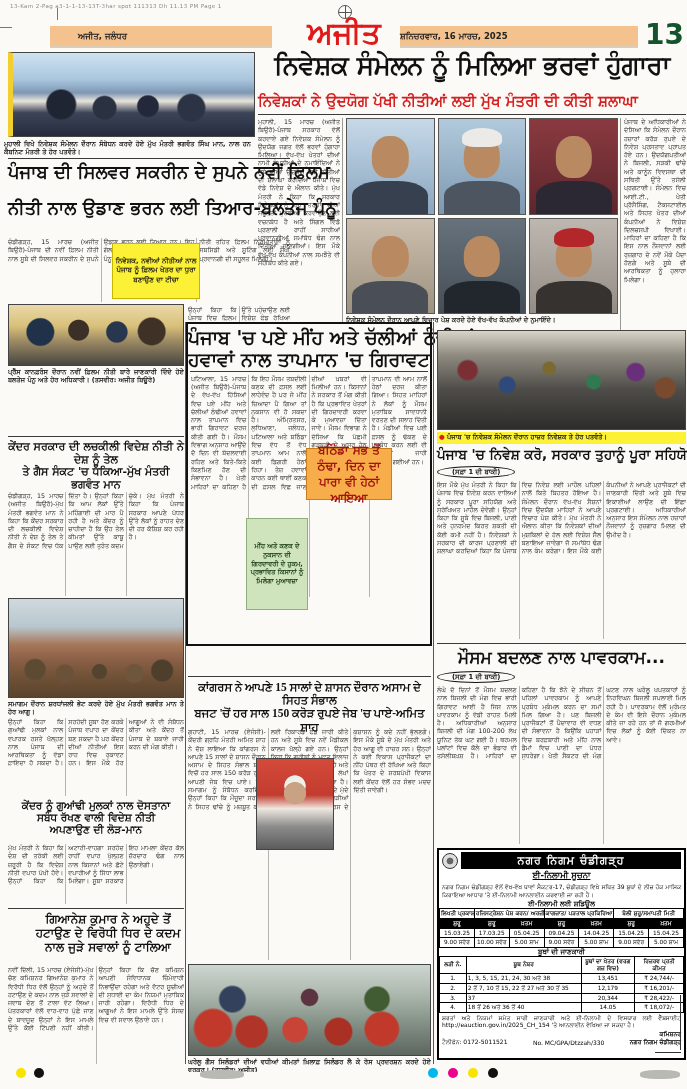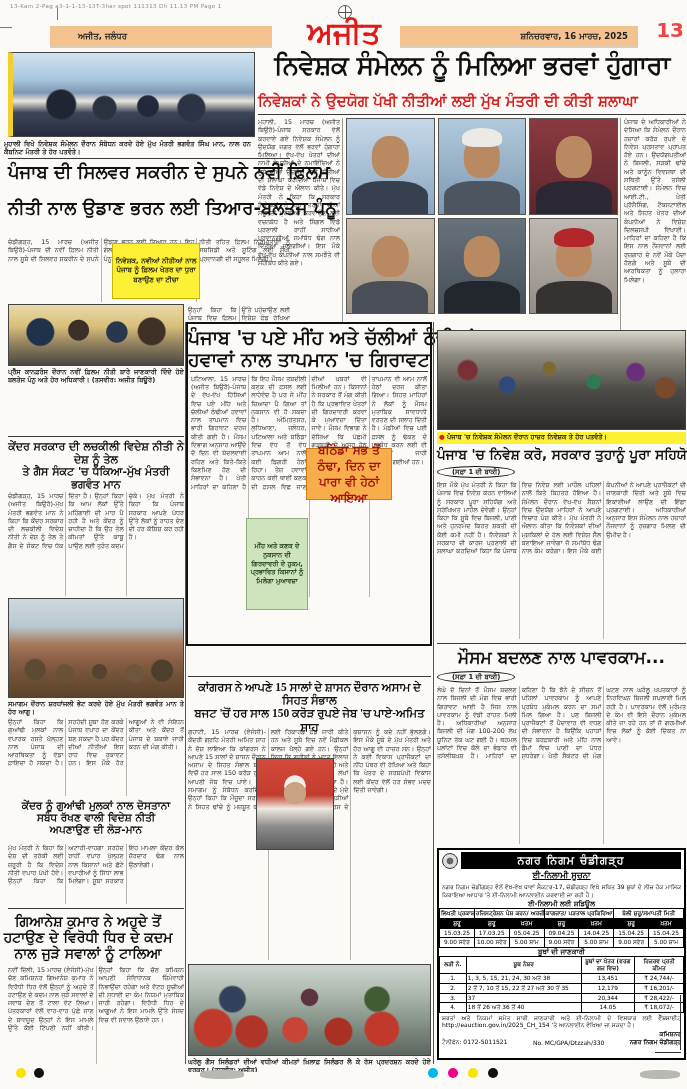--- a/index.html
+++ b/index.html
@@ -7,21 +7,21 @@
   body { font-family:"DejaVu Sans", sans-serif; }
   .sheet { position:relative; width:687px; height:1089px; background:#fbfaf6; overflow:hidden; margin:0 auto; }
   .abs { position:absolute; }
   .printline { font-size:5.5px; color:#8a8a8a; letter-spacing:.4px; white-space:nowrap; }
   .regmark { width:14px; height:14px; border:1px solid #555; border-radius:50%;
     background: linear-gradient(#555,#555) 50% 0/1px 100% no-repeat, linear-gradient(#555,#555) 0 50%/100% 1px no-repeat; }
   .tick { background:#777; }
   .bar { background:#f4c28e; display:flex; align-items:center; font-size:8.5px; font-weight:bold; color:#222;
     box-shadow:0 2px 0 rgba(160,120,70,.35); }
   .mast-title { color:#e01a1a; font-weight:800; font-size:30px; text-align:center; line-height:1; }
-  .pageno { font-size:20px; font-weight:800; color:#ef4444; text-align:right; }
+  .pageno { font-size:28px; font-weight:800; color:#14532d; text-align:right; }
   .h-xl { font-size:26px; font-weight:800; color:#101010; text-align:center; line-height:1.05; letter-spacing:-.5px; white-space:nowrap; }
   .h-red { color:#d42020; font-weight:800; text-align:left; }
   .h-md { font-weight:800; color:#101010; text-align:center; line-height:1.15; white-space:nowrap; }
   .bodytxt { font-size:6.3px; line-height:1.32; color:#1c1c1c; text-align:justify; overflow:hidden; }
   .cols2 { column-count:2; column-gap:5px; column-rule:1px solid #b5b5b0; }
   .cols3 { column-count:3; column-gap:5px; column-rule:1px solid #b5b5b0; }
   .cols4 { column-count:4; column-gap:5px; column-rule:1px solid #b5b5b0; }
   .caption { font-size:6.6px; font-weight:bold; color:#151515; line-height:1.25; text-align:justify; overflow:hidden; }
   .rule-h { background:#3a3a3a; height:1px; }
   .rule-v { background:#9a9a94; width:1px; }
@@ -64,21 +64,21 @@
 
   <div class="abs printline" style="left:10px;top:3px;">13-Kam 2-Pag a3-1-1-13-13T-3har spot 111313 Dh 11.13 PM Page 1</div>
   <div class="abs regmark" style="left:338px;top:5px;"></div>
   <div class="abs tick" style="left:0;top:27px;width:12px;height:1px;"></div>
   <div class="abs tick" style="left:57px;top:8px;width:1px;height:12px;"></div>
 
   <div class="abs bar" style="left:50px;top:26px;width:222px;height:20px;padding-left:28px;">
     <span>ਅਜੀਤ, ਜਲੰਧਰ</span>
   </div>
   <div class="abs mast-title" style="left:288px;top:18px;width:112px;">ਅਜੀਤ</div>
-  <div class="abs bar" style="left:400px;top:26px;width:238px;height:20px;justify-content:flex-end;padding-right:10px;">
+  <div class="abs bar" style="left:400px;top:26px;width:238px;height:20px;justify-content:flex-start;padding-right:10px;">
     <span>ਸ਼ਨਿਚਰਵਾਰ, 16 ਮਾਰਚ, 2025</span>
   </div>
   <div class="abs pageno" style="left:640px;top:18px;width:44px;">13</div>
 
   <div class="abs photo" style="left:8px;top:52px;width:247px;height:85px;border-left:5px solid #f2cf2e;
       background:
         radial-gradient(circle at 20% 62%, #1f2533 0 7%, transparent 8%),
         radial-gradient(circle at 38% 66%, #2a3140 0 7%, transparent 8%),
         radial-gradient(circle at 56% 64%, #23293a 0 7%, transparent 8%),
         radial-gradient(circle at 74% 66%, #2c3344 0 7%, transparent 8%),
@@ -96,20 +96,21 @@
     <div class="portrait p2">
         <span class="turban white"></span>
       </div>
     <div class="portrait p3"></div>
     <div class="portrait p4"></div>
     <div class="portrait p5"></div>
     <div class="portrait p6">
         <span class="turban red"></span>
       </div>
   </div>
+  <div class="abs caption" style="left:346px;top:316px;width:272px;height:16px;font-weight:bold;">ਨਿਵੇਸ਼ਕ ਸੰਮੇਲਨ ਦੌਰਾਨ ਆਪਣੇ ਵਿਚਾਰ ਪੇਸ਼ ਕਰਦੇ ਹੋਏ ਵੱਖ-ਵੱਖ ਕੰਪਨੀਆਂ ਦੇ ਨੁਮਾਇੰਦੇ।</div>
   <div class="abs rule-v" style="left:620px;top:118px;height:214px;"></div>
   <div class="abs bodytxt" style="left:624px;top:118px;width:62px;height:212px;">ਪੰਜਾਬ ਦੇ ਅਧਿਕਾਰੀਆਂ ਨੇ ਦੱਸਿਆ ਕਿ ਸੰਮੇਲਨ ਦੌਰਾਨ ਹਜ਼ਾਰਾਂ ਕਰੋੜ ਰੁਪਏ ਦੇ ਨਿਵੇਸ਼ ਪ੍ਰਸਤਾਵ ਪ੍ਰਾਪਤ ਹੋਏ ਹਨ। ਉਦਯੋਗਪਤੀਆਂ ਨੇ ਬਿਜਲੀ, ਸੜਕੀ ਢਾਂਚੇ ਅਤੇ ਕਾਨੂੰਨ ਵਿਵਸਥਾ ਦੀ ਸਥਿਤੀ ਉੱਤੇ ਤਸੱਲੀ ਪ੍ਰਗਟਾਈ। ਸੰਮੇਲਨ ਵਿਚ ਆਈ.ਟੀ., ਖੇਤੀ ਪ੍ਰੋਸੈਸਿੰਗ, ਟੈਕਸਟਾਈਲ ਅਤੇ ਸਿਹਤ ਖੇਤਰ ਦੀਆਂ ਕੰਪਨੀਆਂ ਨੇ ਵਿਸ਼ੇਸ਼ ਦਿਲਚਸਪੀ ਵਿਖਾਈ। ਮਾਹਿਰਾਂ ਦਾ ਕਹਿਣਾ ਹੈ ਕਿ ਇਸ ਨਾਲ ਨੌਜਵਾਨਾਂ ਲਈ ਰੁਜ਼ਗਾਰ ਦੇ ਨਵੇਂ ਮੌਕੇ ਪੈਦਾ ਹੋਣਗੇ ਅਤੇ ਸੂਬੇ ਦੀ ਆਰਥਿਕਤਾ ਨੂੰ ਹੁਲਾਰਾ ਮਿਲੇਗਾ।</div>
 
   <div class="abs rule-h" style="left:8px;top:158px;width:282px;"></div>
   <div class="abs h-md" style="left:8px;top:162px;width:282px;font-size:18px;">ਪੰਜਾਬ ਦੀ ਸਿਲਵਰ ਸਕਰੀਨ ਦੇ ਸੁਪਨੇ ਨਵੀਂ ਫ਼ਿਲਮ</div>
   <div class="abs h-md" style="left:8px;top:198px;width:282px;font-size:18px;">ਨੀਤੀ ਨਾਲ ਉਡਾਣ ਭਰਨ ਲਈ ਤਿਆਰ-ਬਲਤੇਜ ਪੰਨੂ</div>
   <div class="abs bodytxt cols3" style="left:8px;top:238px;width:282px;height:64px;">ਚੰਡੀਗੜ੍ਹ, 15 ਮਾਰਚ (ਅਜੀਤ ਬਿਊਰੋ)-ਪੰਜਾਬ ਦੀ ਨਵੀਂ ਫ਼ਿਲਮ ਨੀਤੀ ਨਾਲ ਸੂਬੇ ਦੀ ਸਿਲਵਰ ਸਕਰੀਨ ਦੇ ਸੁਪਨੇ ਉਡਾਣ ਭਰਨ ਲਈ ਤਿਆਰ ਹਨ। ਇਹ ਗੱਲ ਪ੍ਰੈੱਸ ਕਾਨਫ਼ਰੰਸ ਦੌਰਾਨ ਬਲਤੇਜ ਪੰਨੂ ਨੇ ਕਹੀ। ਉਨ੍ਹਾਂ ਦੱਸਿਆ ਕਿ ਨਵੀਂ ਨੀਤੀ ਤਹਿਤ ਫ਼ਿਲਮ ਨਿਰਮਾਤਾਵਾਂ ਨੂੰ ਸਬਸਿਡੀ ਅਤੇ ਸ਼ੂਟਿੰਗ ਲਈ ਸੌਖੀ ਪ੍ਰਵਾਨਗੀ ਦੀ ਸਹੂਲਤ ਮਿਲੇਗੀ।</div>
   <div class="abs hlbox" style="left:112px;top:243px;width:88px;height:56px;font-size:7px;">ਨਿਵੇਸ਼ਕ, ਨਵੀਆਂ ਨੀਤੀਆਂ ਨਾਲ ਪੰਜਾਬ ਨੂੰ ਫ਼ਿਲਮ ਖੇਤਰ ਦਾ ਧੁਰਾ ਬਣਾਉਣ ਦਾ ਟੀਚਾ</div>
 
   <div class="abs photo" style="left:8px;top:304px;width:176px;height:62px;
@@ -149,21 +150,21 @@
   <div class="abs caption" style="left:8px;top:700px;width:176px;height:16px;">ਸਮਾਗਮ ਦੌਰਾਨ ਸ਼ਰਧਾਂਜਲੀ ਭੇਟ ਕਰਦੇ ਹੋਏ ਮੁੱਖ ਮੰਤਰੀ ਭਗਵੰਤ ਮਾਨ ਤੇ ਹੋਰ ਆਗੂ।</div>
   <div class="abs bodytxt cols3" style="left:8px;top:718px;width:176px;height:78px;">ਉਨ੍ਹਾਂ ਕਿਹਾ ਕਿ ਗੁਆਂਢੀ ਮੁਲਕਾਂ ਨਾਲ ਵਪਾਰਕ ਰਸਤੇ ਖੋਲ੍ਹਣ ਨਾਲ ਪੰਜਾਬ ਦੀ ਆਰਥਿਕਤਾ ਨੂੰ ਵੱਡਾ ਫ਼ਾਇਦਾ ਹੋ ਸਕਦਾ ਹੈ। ਸਰਹੱਦੀ ਸੂਬਾ ਹੋਣ ਕਰਕੇ ਪੰਜਾਬ ਵਪਾਰ ਦਾ ਕੇਂਦਰ ਬਣ ਸਕਦਾ ਹੈ ਪਰ ਕੇਂਦਰ ਦੀਆਂ ਨੀਤੀਆਂ ਇਸ ਰਾਹ ਵਿਚ ਰੁਕਾਵਟ ਹਨ। ਇਸ ਮੌਕੇ ਹੋਰ ਆਗੂਆਂ ਨੇ ਵੀ ਸੰਬੋਧਨ ਕੀਤਾ ਅਤੇ ਕੇਂਦਰ ਤੋਂ ਪੰਜਾਬ ਦੇ ਬਕਾਏ ਜਾਰੀ ਕਰਨ ਦੀ ਮੰਗ ਕੀਤੀ।</div>
   <div class="abs h-md" style="left:8px;top:799px;width:176px;font-size:10.5px;white-space:normal;">
     <span>ਕੇਂਦਰ ਨੂੰ ਗੁਆਂਢੀ ਮੁਲਕਾਂ ਨਾਲ ਦੋਸਤਾਨਾ</span><br>
     <span>ਸਬੰਧ ਰੱਖਣ ਵਾਲੀ ਵਿਦੇਸ਼ ਨੀਤੀ</span><br>
     <span>ਅਪਣਾਉਣ ਦੀ ਲੋੜ-ਮਾਨ</span>
   </div>
   <div class="abs bodytxt cols3" style="left:8px;top:844px;width:176px;height:60px;">ਮੁੱਖ ਮੰਤਰੀ ਨੇ ਕਿਹਾ ਕਿ ਦੇਸ਼ ਦੀ ਤਰੱਕੀ ਲਈ ਜ਼ਰੂਰੀ ਹੈ ਕਿ ਵਿਦੇਸ਼ ਨੀਤੀ ਵਪਾਰ ਪੱਖੀ ਹੋਵੇ। ਉਨ੍ਹਾਂ ਕਿਹਾ ਕਿ ਅਟਾਰੀ-ਵਾਹਗਾ ਸਰਹੱਦ ਰਾਹੀਂ ਵਪਾਰ ਖੁੱਲ੍ਹਣ ਨਾਲ ਕਿਸਾਨਾਂ ਅਤੇ ਛੋਟੇ ਵਪਾਰੀਆਂ ਨੂੰ ਸਿੱਧਾ ਲਾਭ ਮਿਲੇਗਾ। ਸੂਬਾ ਸਰਕਾਰ ਇਹ ਮਾਮਲਾ ਕੇਂਦਰ ਕੋਲ ਜ਼ੋਰਦਾਰ ਢੰਗ ਨਾਲ ਉਠਾਏਗੀ।</div>
 
   <div class="abs rule-h" style="left:8px;top:908px;width:176px;"></div>
-  <div class="abs h-md" style="left:0;top:913px;width:176px;font-size:14px;white-space:normal;">
+  <div class="abs h-md" style="left:20px;top:913px;width:176px;font-size:12px;white-space:normal;">
     <span>ਗਿਆਨੇਸ਼ ਕੁਮਾਰ ਨੇ ਅਹੁਦੇ ਤੋਂ</span><br>
     <span>ਹਟਾਉਣ ਦੇ ਵਿਰੋਧੀ ਧਿਰ ਦੇ ਕਦਮ</span><br>
     <span>ਨਾਲ ਜੁੜੇ ਸਵਾਲਾਂ ਨੂੰ ਟਾਲਿਆ</span>
   </div>
   <div class="abs bodytxt cols2" style="left:8px;top:966px;width:176px;height:98px;">ਨਵੀਂ ਦਿੱਲੀ, 15 ਮਾਰਚ (ਏਜੰਸੀ)-ਮੁੱਖ ਚੋਣ ਕਮਿਸ਼ਨਰ ਗਿਆਨੇਸ਼ ਕੁਮਾਰ ਨੇ ਵਿਰੋਧੀ ਧਿਰ ਵੱਲੋਂ ਉਨ੍ਹਾਂ ਨੂੰ ਅਹੁਦੇ ਤੋਂ ਹਟਾਉਣ ਦੇ ਕਦਮ ਨਾਲ ਜੁੜੇ ਸਵਾਲਾਂ ਦੇ ਜਵਾਬ ਦੇਣ ਤੋਂ ਟਾਲਾ ਵੱਟ ਲਿਆ। ਪੱਤਰਕਾਰਾਂ ਵੱਲੋਂ ਵਾਰ-ਵਾਰ ਪੁੱਛੇ ਜਾਣ ਦੇ ਬਾਵਜੂਦ ਉਨ੍ਹਾਂ ਨੇ ਇਸ ਮਾਮਲੇ ਉੱਤੇ ਕੋਈ ਟਿੱਪਣੀ ਨਹੀਂ ਕੀਤੀ। ਉਨ੍ਹਾਂ ਕਿਹਾ ਕਿ ਚੋਣ ਕਮਿਸ਼ਨ ਆਪਣੀ ਸੰਵਿਧਾਨਕ ਜ਼ਿੰਮੇਵਾਰੀ ਨਿਭਾਉਂਦਾ ਰਹੇਗਾ ਅਤੇ ਵੋਟਰ ਸੂਚੀਆਂ ਦੀ ਸੁਧਾਈ ਦਾ ਕੰਮ ਨਿਯਮਾਂ ਮੁਤਾਬਿਕ ਜਾਰੀ ਰਹੇਗਾ। ਵਿਰੋਧੀ ਧਿਰ ਦੇ ਆਗੂਆਂ ਨੇ ਇਸ ਮਾਮਲੇ ਉੱਤੇ ਸੰਸਦ ਵਿਚ ਵੀ ਸਵਾਲ ਉਠਾਏ ਹਨ।</div>
 
   <div class="abs rule-v" style="left:185px;top:322px;height:742px;background:#555;"></div>
   <div class="abs rule-v" style="left:433px;top:322px;height:742px;background:#555;"></div>
   <div class="abs rule-h" style="left:186px;top:334px;width:0;"></div>
 

